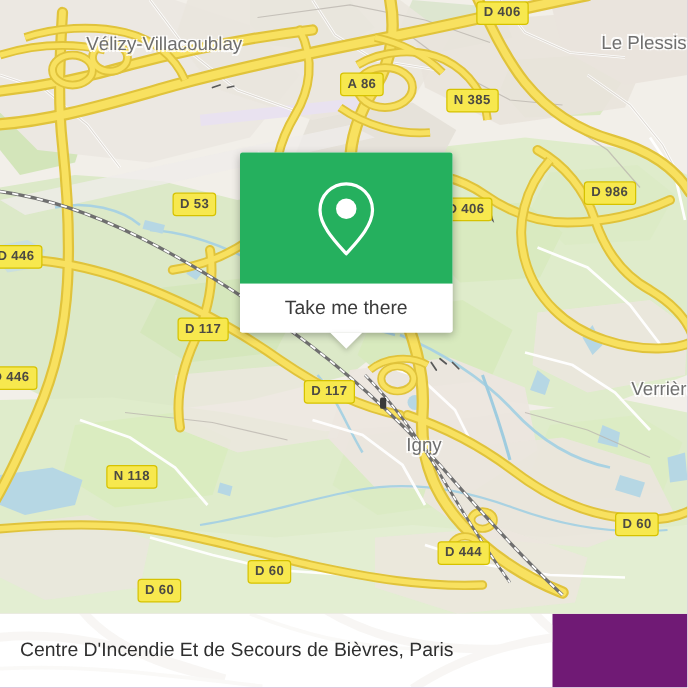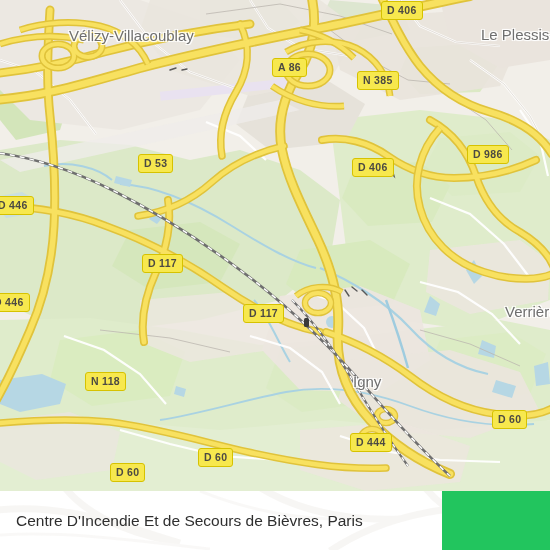--- a/index.html
+++ b/index.html
@@ -11,21 +11,21 @@
     width: 550px;
     height: 550px;
     overflow: hidden;
     font-family: "Liberation Sans", sans-serif;
   }
   #app {
     position: relative;
     width: 550px;
     height: 550px;
     overflow: hidden;
-    background: #22c55e;
+    background: #701a75;
   }
 
   
   #map {
     position: absolute;
     left: 0; top: 0;
     width: 550px;
     height: 491px;
     overflow: hidden;
     background: #f2efe9;
@@ -381,23 +381,35 @@
         <div class="shield" style="left: 492px; top: 410px;">D 60</div>
         <div class="shield" style="left: 350px; top: 433px;">D 444</div>
         <div class="shield" style="left: 198px; top: 448px;">D 60</div>
         <div class="shield" style="left: 110px; top: 463px;">D 60</div>
       </div>
 
     <div id="places">
         <div class="place town" style="left: 69px; top: 27px;">Vélizy-Villacoublay</div>
         <div class="place town" style="left: 481px; top: 26px;">Le Plessis-</div>
         <div class="place town" style="left: 505px; top: 303px;">Verrières</div>
-        <div class="place village" style="left: 325px; top: 373px; margin-left: 28px;">Igny</div>
+        <div class="place village" style="left: 325px; top: 348px;">Igny</div>
       </div>
 
+    <div id="callout">
+      <div id="callout-top">
+        <svg width="56" height="66" viewBox="0 0 56 66">
+          <path d="M28 5 C16.5 5 7 14.4 7 26 C7 39 20 52 28 61 C36 52 49 39 49 26 C49 14.4 39.5 5 28 5 Z" fill="none" stroke="#ffffff" stroke-width="2.6" stroke-linejoin="round"></path>
+          <circle cx="28" cy="25" r="8.2" fill="#ffffff"></circle>
+        </svg>
+      </div>
+      <div id="callout-bottom">
+        <span id="callout-label">Take me there</span>
+      </div>
+      <div id="callout-tail"></div>
+    </div>
 
   </div>
 
   <div id="footer">
     <svg id="footer-bg" viewBox="0 0 550 59" preserveAspectRatio="none">
       <g stroke="#e8e4de" stroke-width="7" fill="none">
         <path d="M-10,20 C60,10 120,34 180,52"></path>
         <path d="M60,-10 C80,20 120,40 170,50"></path>
         <path d="M250,-10 C290,18 340,30 400,28"></path>
         <path d="M420,-10 C440,18 470,36 520,44"></path>

